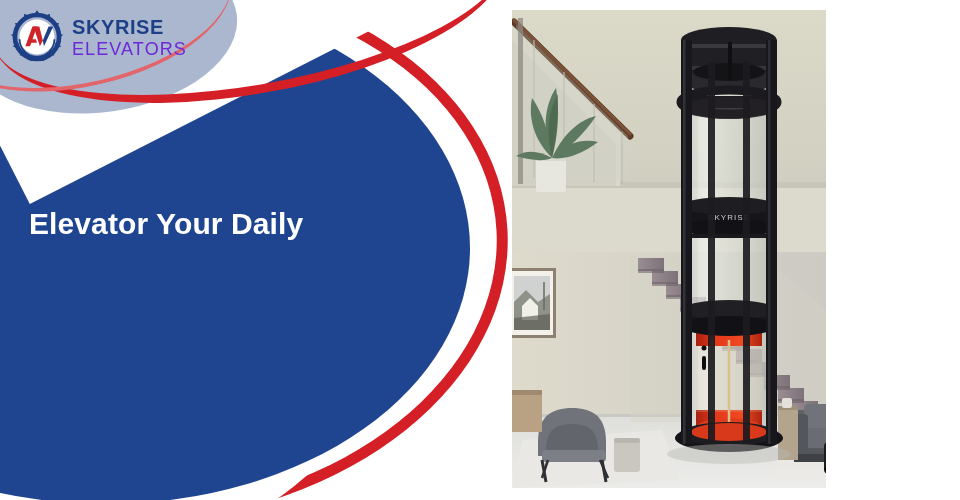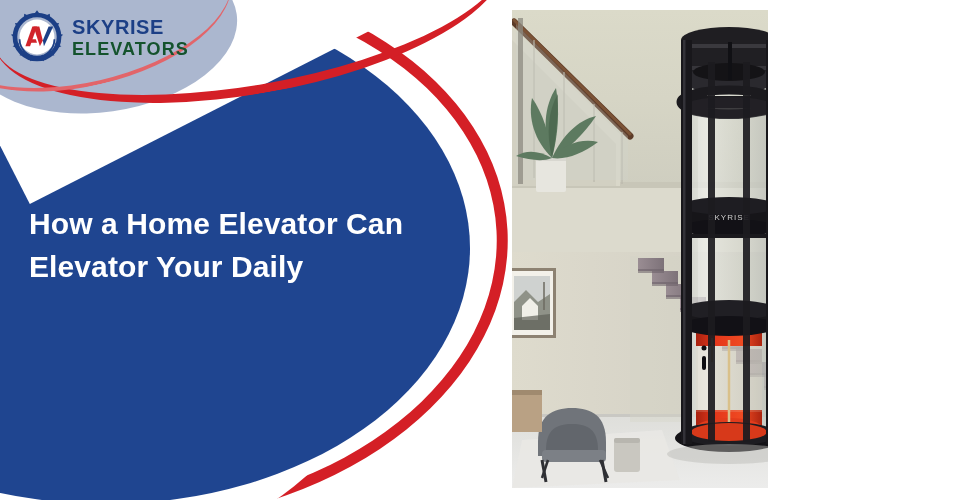--- a/index.html
+++ b/index.html
@@ -8,21 +8,21 @@
     padding: 0;
     background: #ffffff;
   }
   body {
     font-family: "Liberation Sans", sans-serif;
     -webkit-font-smoothing: antialiased;
   }
 
   #banner {
     position: relative;
-    width: 768px;
+    width: 826px;
     height: 500px;
     background: #ffffff;
     overflow: hidden;
   }
 
   
   .left-stage {
     position: absolute;
     left: 0; top: 0;
     width: 512px; height: 500px;
@@ -128,22 +128,22 @@
   }
   .logo-top {
     font-size: 20px;
     font-weight: bold;
     color: #1c3f86;
     letter-spacing: .6px;
     font-family: "Liberation Sans", sans-serif;
   }
   .logo-bottom {
     font-size: 18px;
-    font-weight: bold;
-    color: #14532d;
+    font-weight: normal;
+    color: #6d28d9;
     letter-spacing: 1.1px;
     margin-top: 3px;
     font-family: "Liberation Sans", sans-serif;
   }
 
   
   .headline {
     position: absolute;
     left: 29px;
     top: 203px;
@@ -216,21 +216,20 @@
         <path d="M44 32 L54 32 L60 56 L55 66 Z" fill="#d1232a"></path>
         <path d="M60 56 L70 32 L78 32 L62 66 Z" fill="#1c3f86"></path>
       </svg>
       <div class="logo-words">
         <span class="logo-top">SKYRISE</span>
         <span class="logo-bottom">ELEVATORS</span>
       </div>
     </div>
 
     <div class="headline">
-      <span class="ln">How a Home Elevator Can</span>
       <span class="ln">Elevator Your Daily</span>
     </div>
   </div>
 
   <div class="photo">
     <svg viewBox="0 0 434 478" preserveAspectRatio="none">
       <defs>
         <linearGradient id="wallG" x1="0" y1="0" x2="0" y2="1">
           <stop offset="0" stop-color="#dbdac9"></stop>
           <stop offset="0.5" stop-color="#d6d5c5"></stop>

